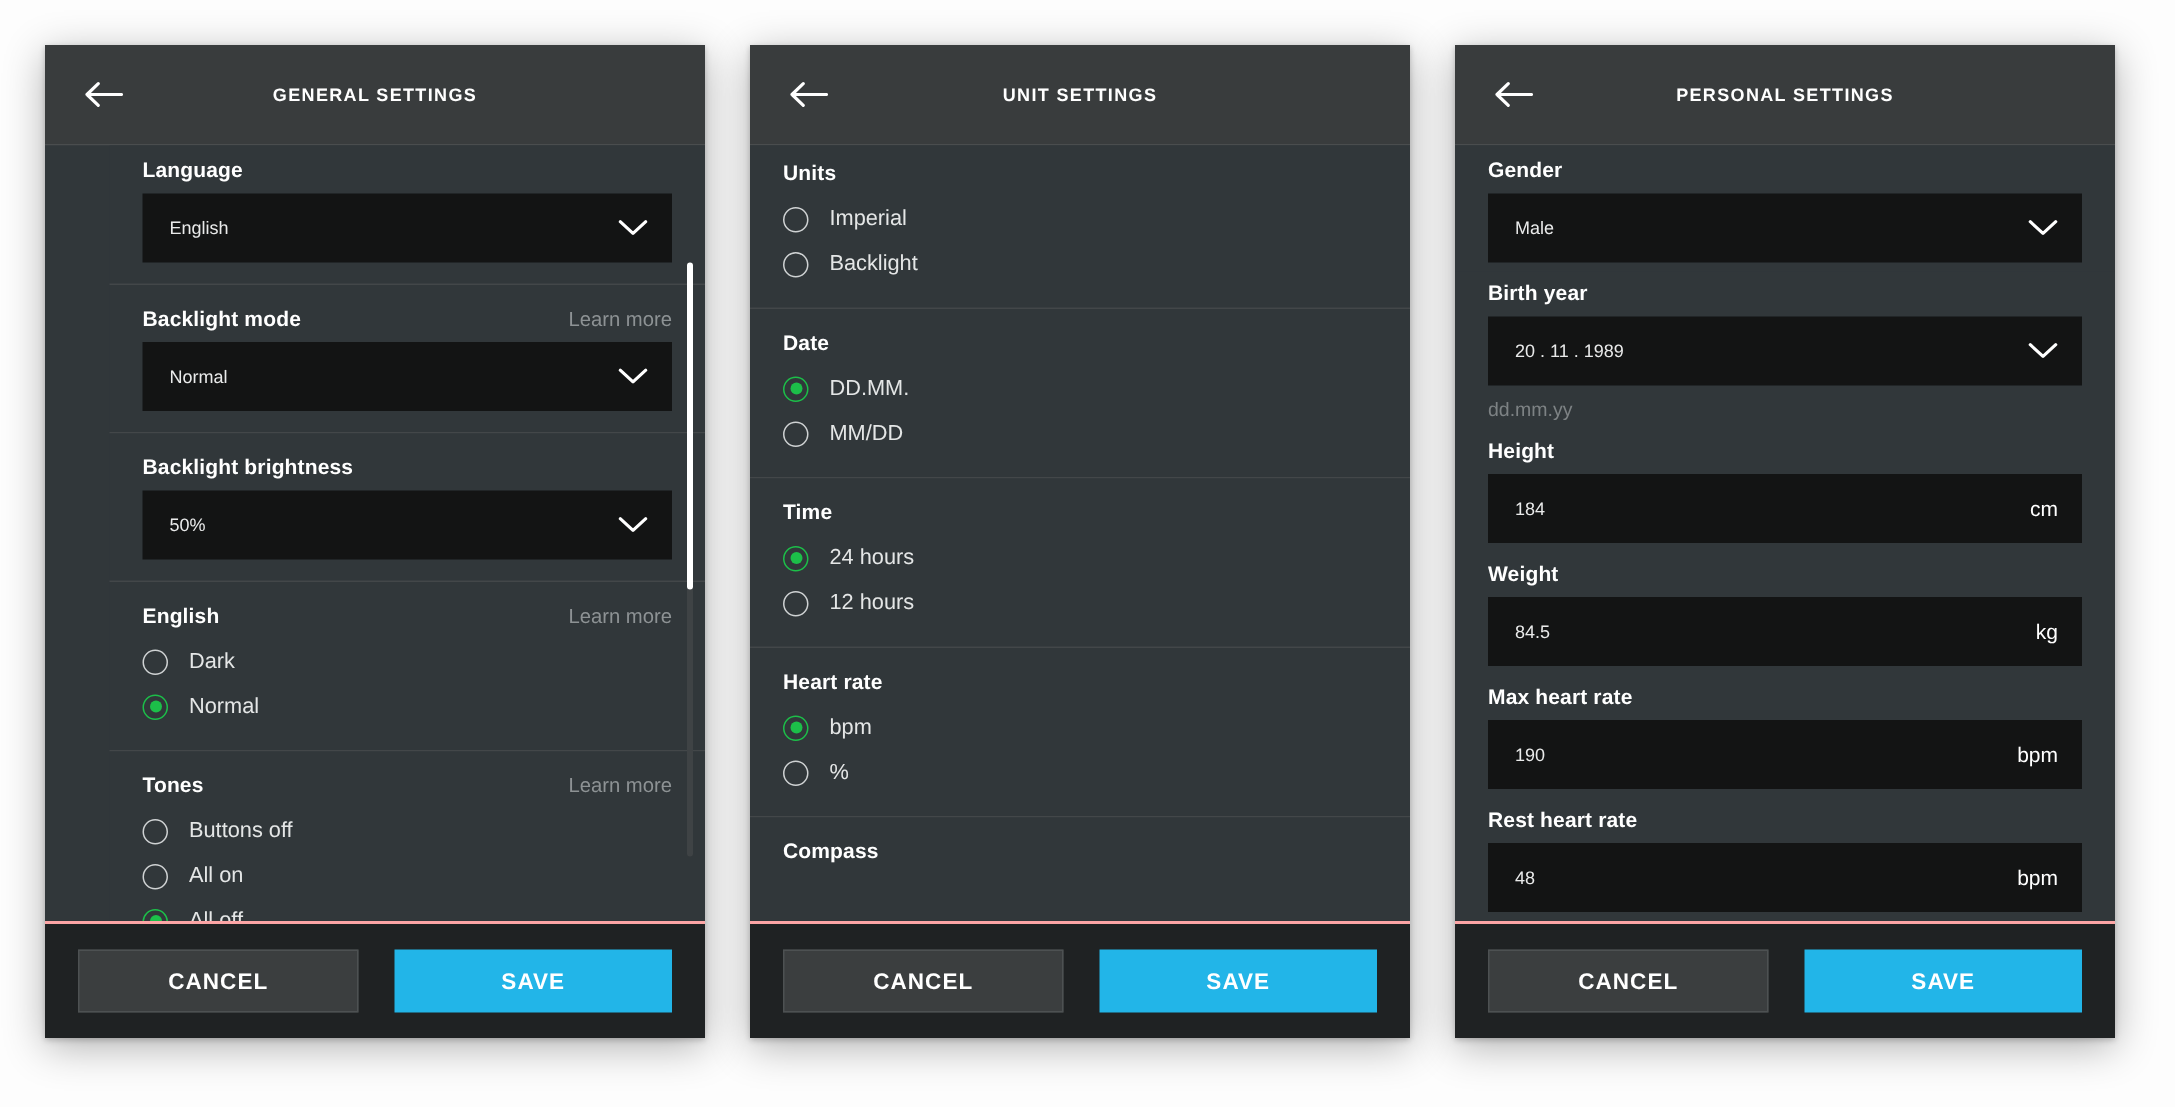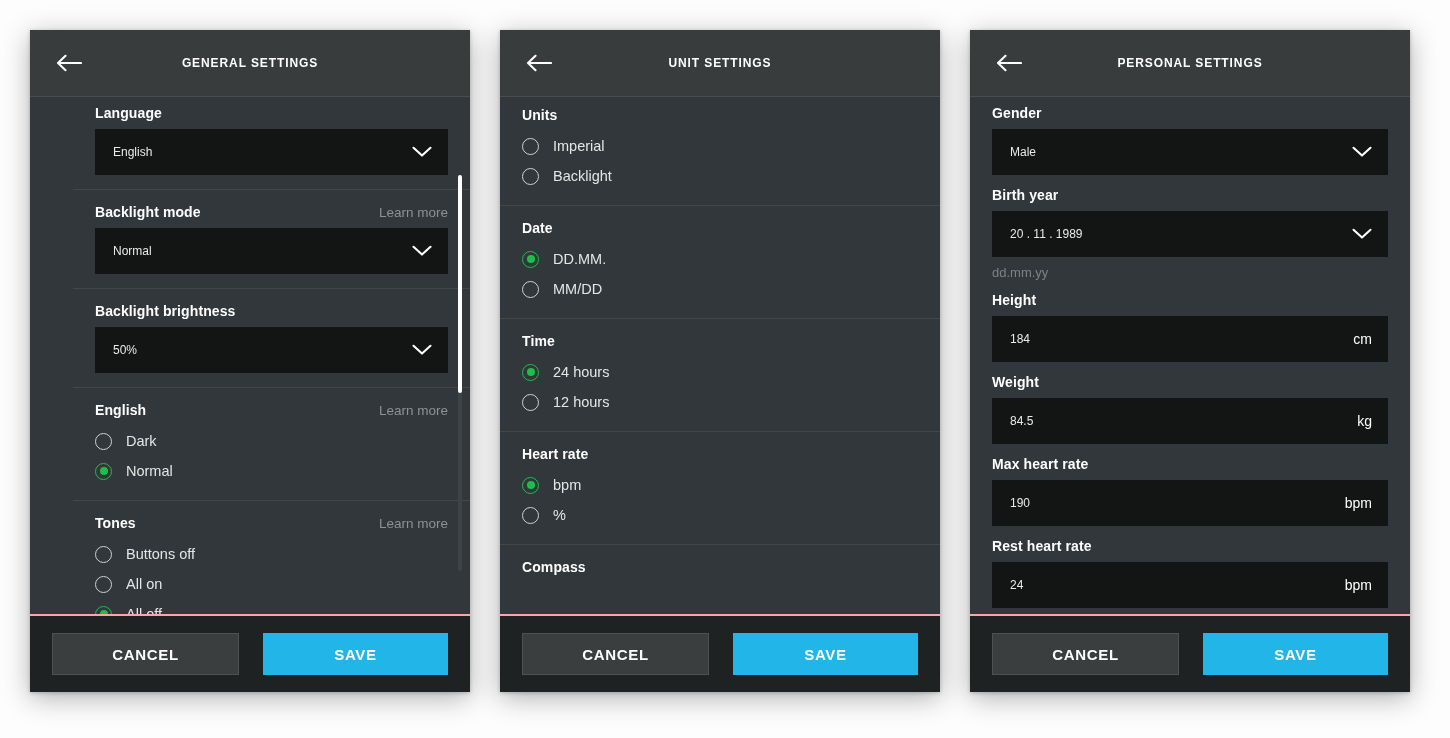--- a/index.html
+++ b/index.html
@@ -472,21 +472,21 @@
             <span class="field-value">190</span>
             <span class="field-unit">bpm</span>
           </div>
         </div>
 
         <div class="group noborder" style="padding-top:6px;padding-bottom:6px;text-align:right;">
           <div class="group-head">
             <span class="group-label">Rest heart rate</span>
           </div>
           <div class="field">
-            <span class="field-value">24</span>
+            <span class="field-value">48</span>
             <span class="field-unit">bpm</span>
           </div>
         </div>
 
         <div class="group noborder" style="padding-top:6px;padding-bottom:0;">
           
           
         </div>
 
       </div>

